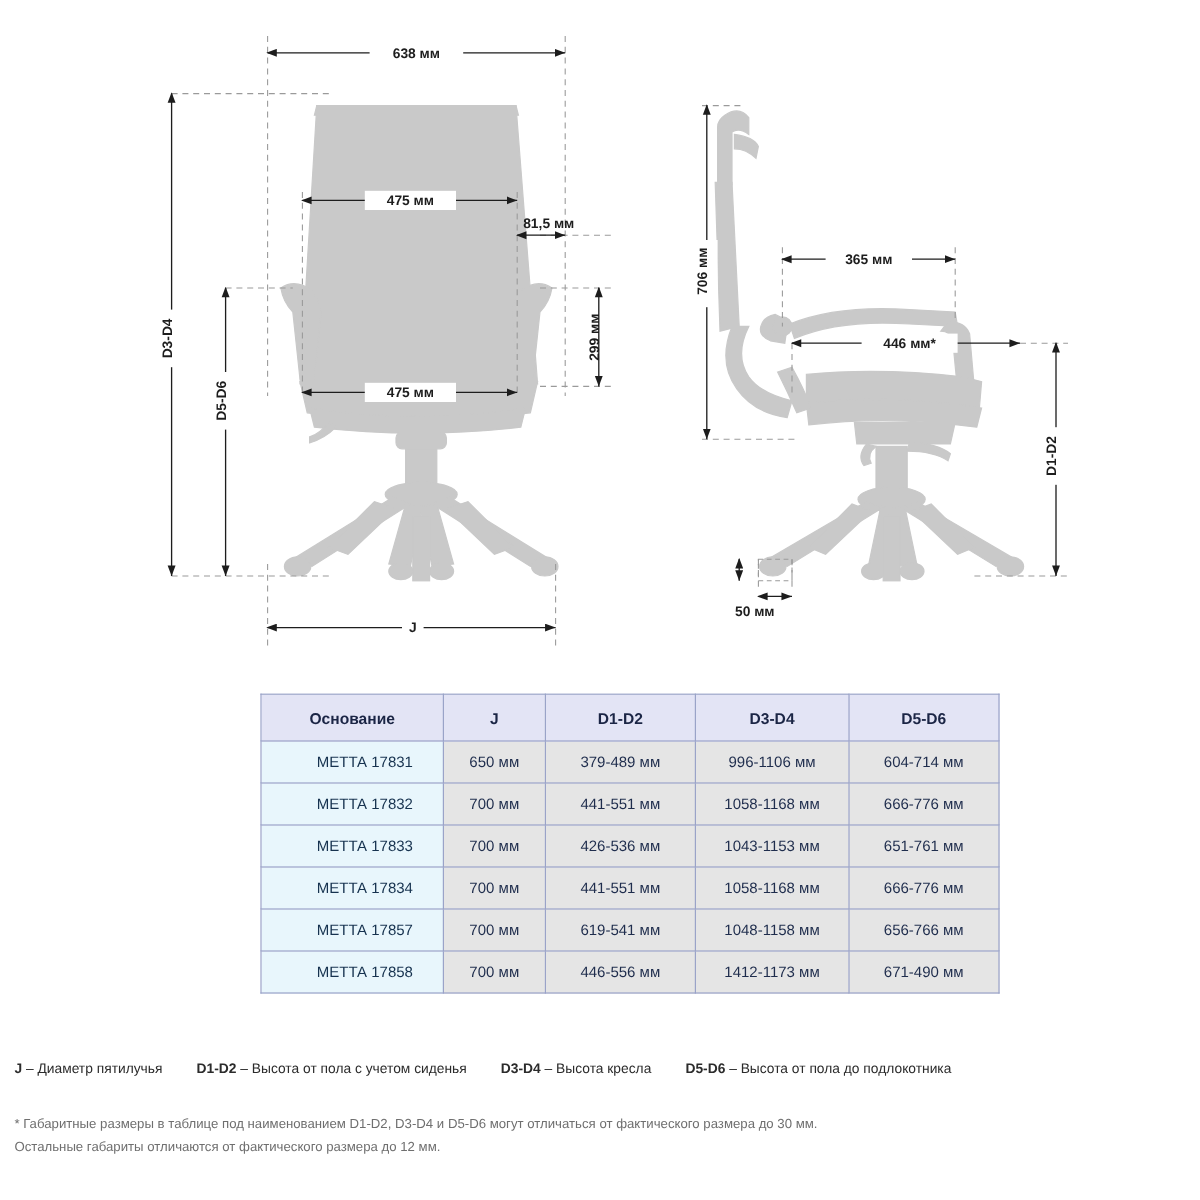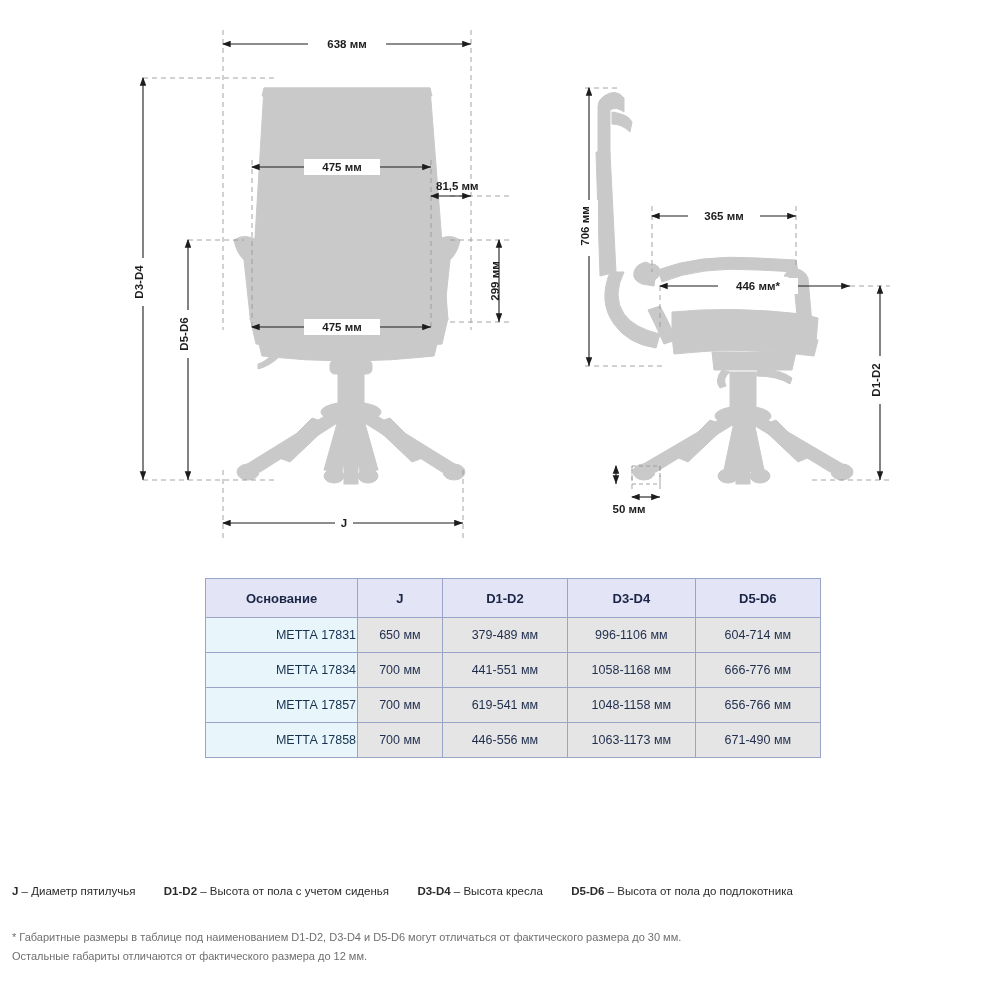--- a/index.html
+++ b/index.html
@@ -54,38 +54,39 @@
   .table-wrap {
     position: absolute;
     left: 193px;
     top: 578px;
     width: 616px;
   }
   table.spec {
     border-collapse: collapse;
     width: 616px;
     font-size: 12.5px;
+    margin-left: 12px;
   }
   table.spec th, table.spec td {
     border: 1px solid #9aa3c8;
     height: 32px;
     text-align: center;
     font-weight: normal;
     color: #1f2d4d;
   }
   table.spec thead th {
     background: #e3e4f5;
     font-weight: bold;
     font-size: 13px;
     height: 36px;
     color: #1b2545;
   }
   table.spec tbody td.namecell {
     background: #e8f6fc;
-    text-align: right;
+    text-align: center;
     padding-left: 22px;
     color: #16324f;
   }
   table.spec tbody td {
     background: #e5e5e5;
   }
   .col-name { width: 152px; }
   .col-j    { width: 84px; }
   .col-d12  { width: 126px; }
   .col-d34  { width: 128px; }
@@ -324,38 +325,52 @@
       </thead>
       <tbody>
         <tr>
           <td class="namecell">МЕТТА 17831</td>
           <td>650 мм</td>
           <td>379-489 мм</td>
           <td>996-1106 мм</td>
           <td>604-714 мм</td>
         </tr>
         <tr>
-          <td class="namecell">МЕТТА 17834</td>
+          <td class="namecell">МЕТТА 17832</td>
           <td>700 мм</td>
           <td>441-551 мм</td>
           <td>1058-1168 мм</td>
           <td>666-776 мм</td>
         </tr>
         <tr>
+          <td class="namecell">МЕТТА 17833</td>
+          <td>700 мм</td>
+          <td>426-536 мм</td>
+          <td>1043-1153 мм</td>
+          <td>651-761 мм</td>
+        </tr>
+        <tr>
+          <td class="namecell">МЕТТА 17834</td>
+          <td>700 мм</td>
+          <td>441-551 мм</td>
+          <td>1058-1168 мм</td>
+          <td>666-776 мм</td>
+        </tr>
+        <tr>
           <td class="namecell">МЕТТА 17857</td>
           <td>700 мм</td>
           <td>619-541 мм</td>
           <td>1048-1158 мм</td>
           <td>656-766 мм</td>
         </tr>
         <tr>
           <td class="namecell">МЕТТА 17858</td>
           <td>700 мм</td>
           <td>446-556 мм</td>
-          <td>1063-1173 мм</td>
+          <td>1412-1173 мм</td>
           <td>671-490 мм</td>
         </tr>
       </tbody>
     </table>
   </div>
 
   <div class="legend">
     <span><span class="k">J</span><span> – Диаметр пятилучья</span></span>
     <span class="sep"></span>
     <span><span class="k">D1-D2</span><span> – Высота от пола с учетом сиденья</span></span>

